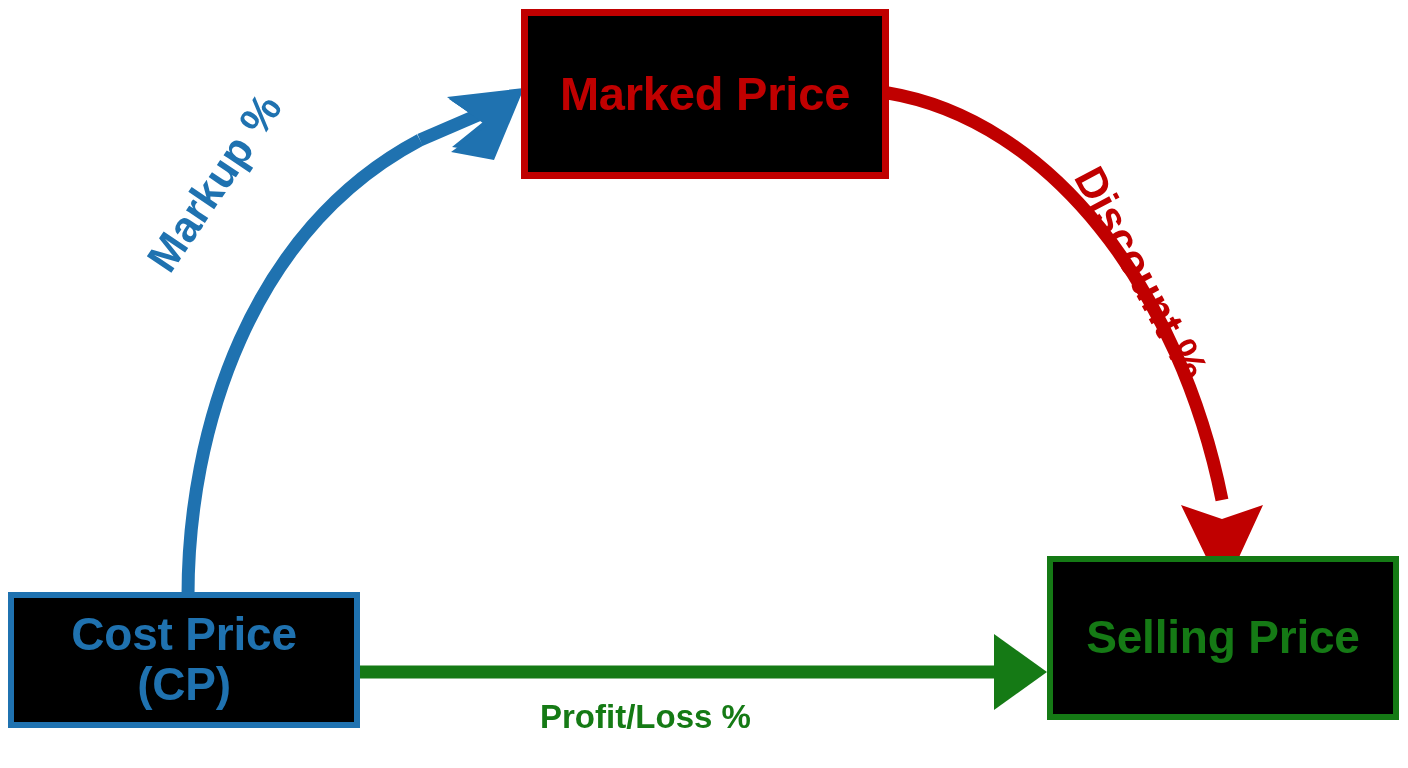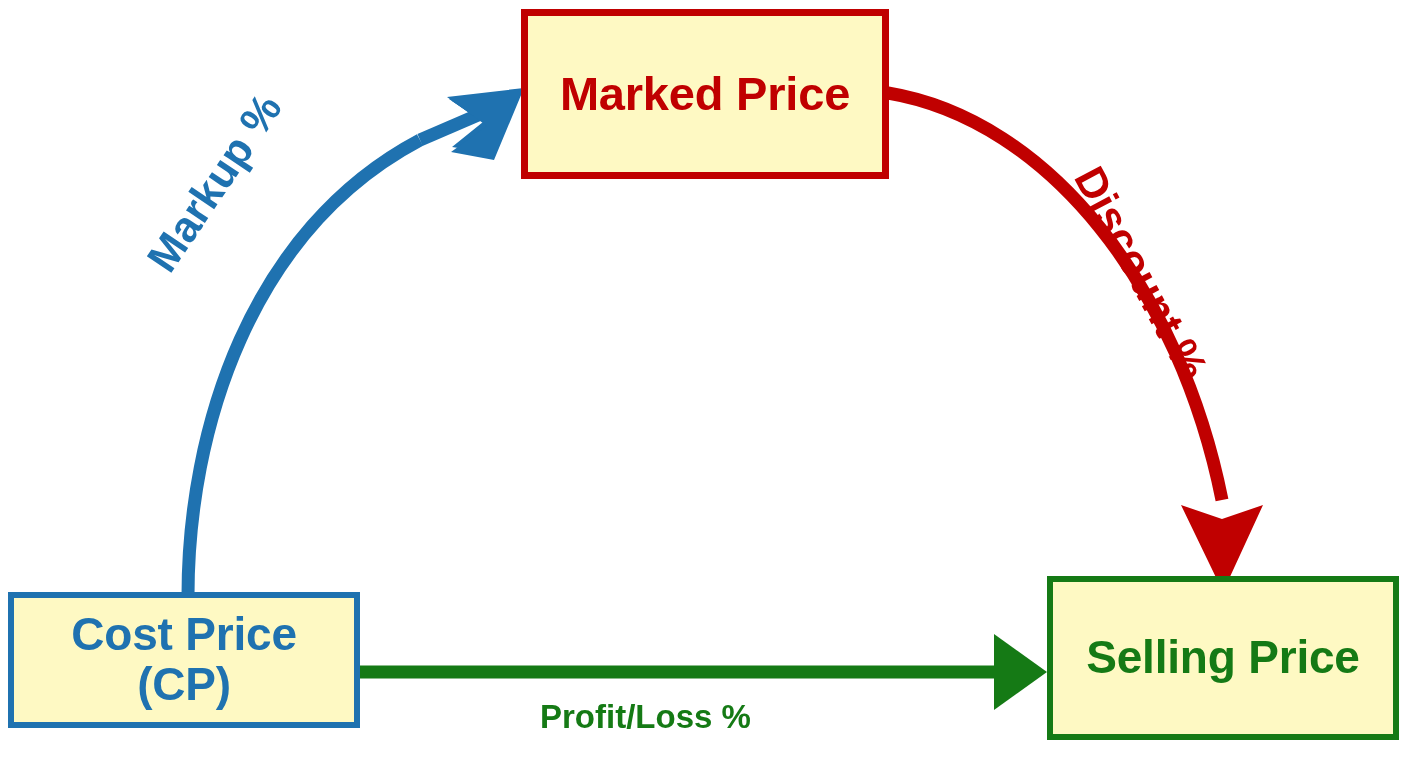--- a/index.html
+++ b/index.html
@@ -18,21 +18,21 @@
   #diagram-svg {
     position: absolute;
     left: 0;
     top: 0;
     width: 1408px;
     height: 768px;
   }
   .node-box {
     position: absolute;
     box-sizing: border-box;
-    background: #fef9c3;
+    background: #000000;
     display: flex;
     flex-direction: column;
     align-items: center;
     justify-content: center;
     text-align: center;
     font-weight: bold;
     line-height: 1.08;
     letter-spacing: -0.2px;
   }
   .node-line {
@@ -52,21 +52,21 @@
     left: 8px;
     top: 592px;
     width: 352px;
     height: 136px;
     border: 6px solid #1F72B0;
     color: #1F72B0;
     font-size: 46px;
   }
   #box-sp {
     left: 1047px;
-    top: 576px;
+    top: 556px;
     width: 352px;
     height: 164px;
     border: 6px solid #157A15;
     color: #157A15;
     font-size: 46px;
   }
   .edge-label {
     position: absolute;
     font-weight: bold;
     white-space: nowrap;

